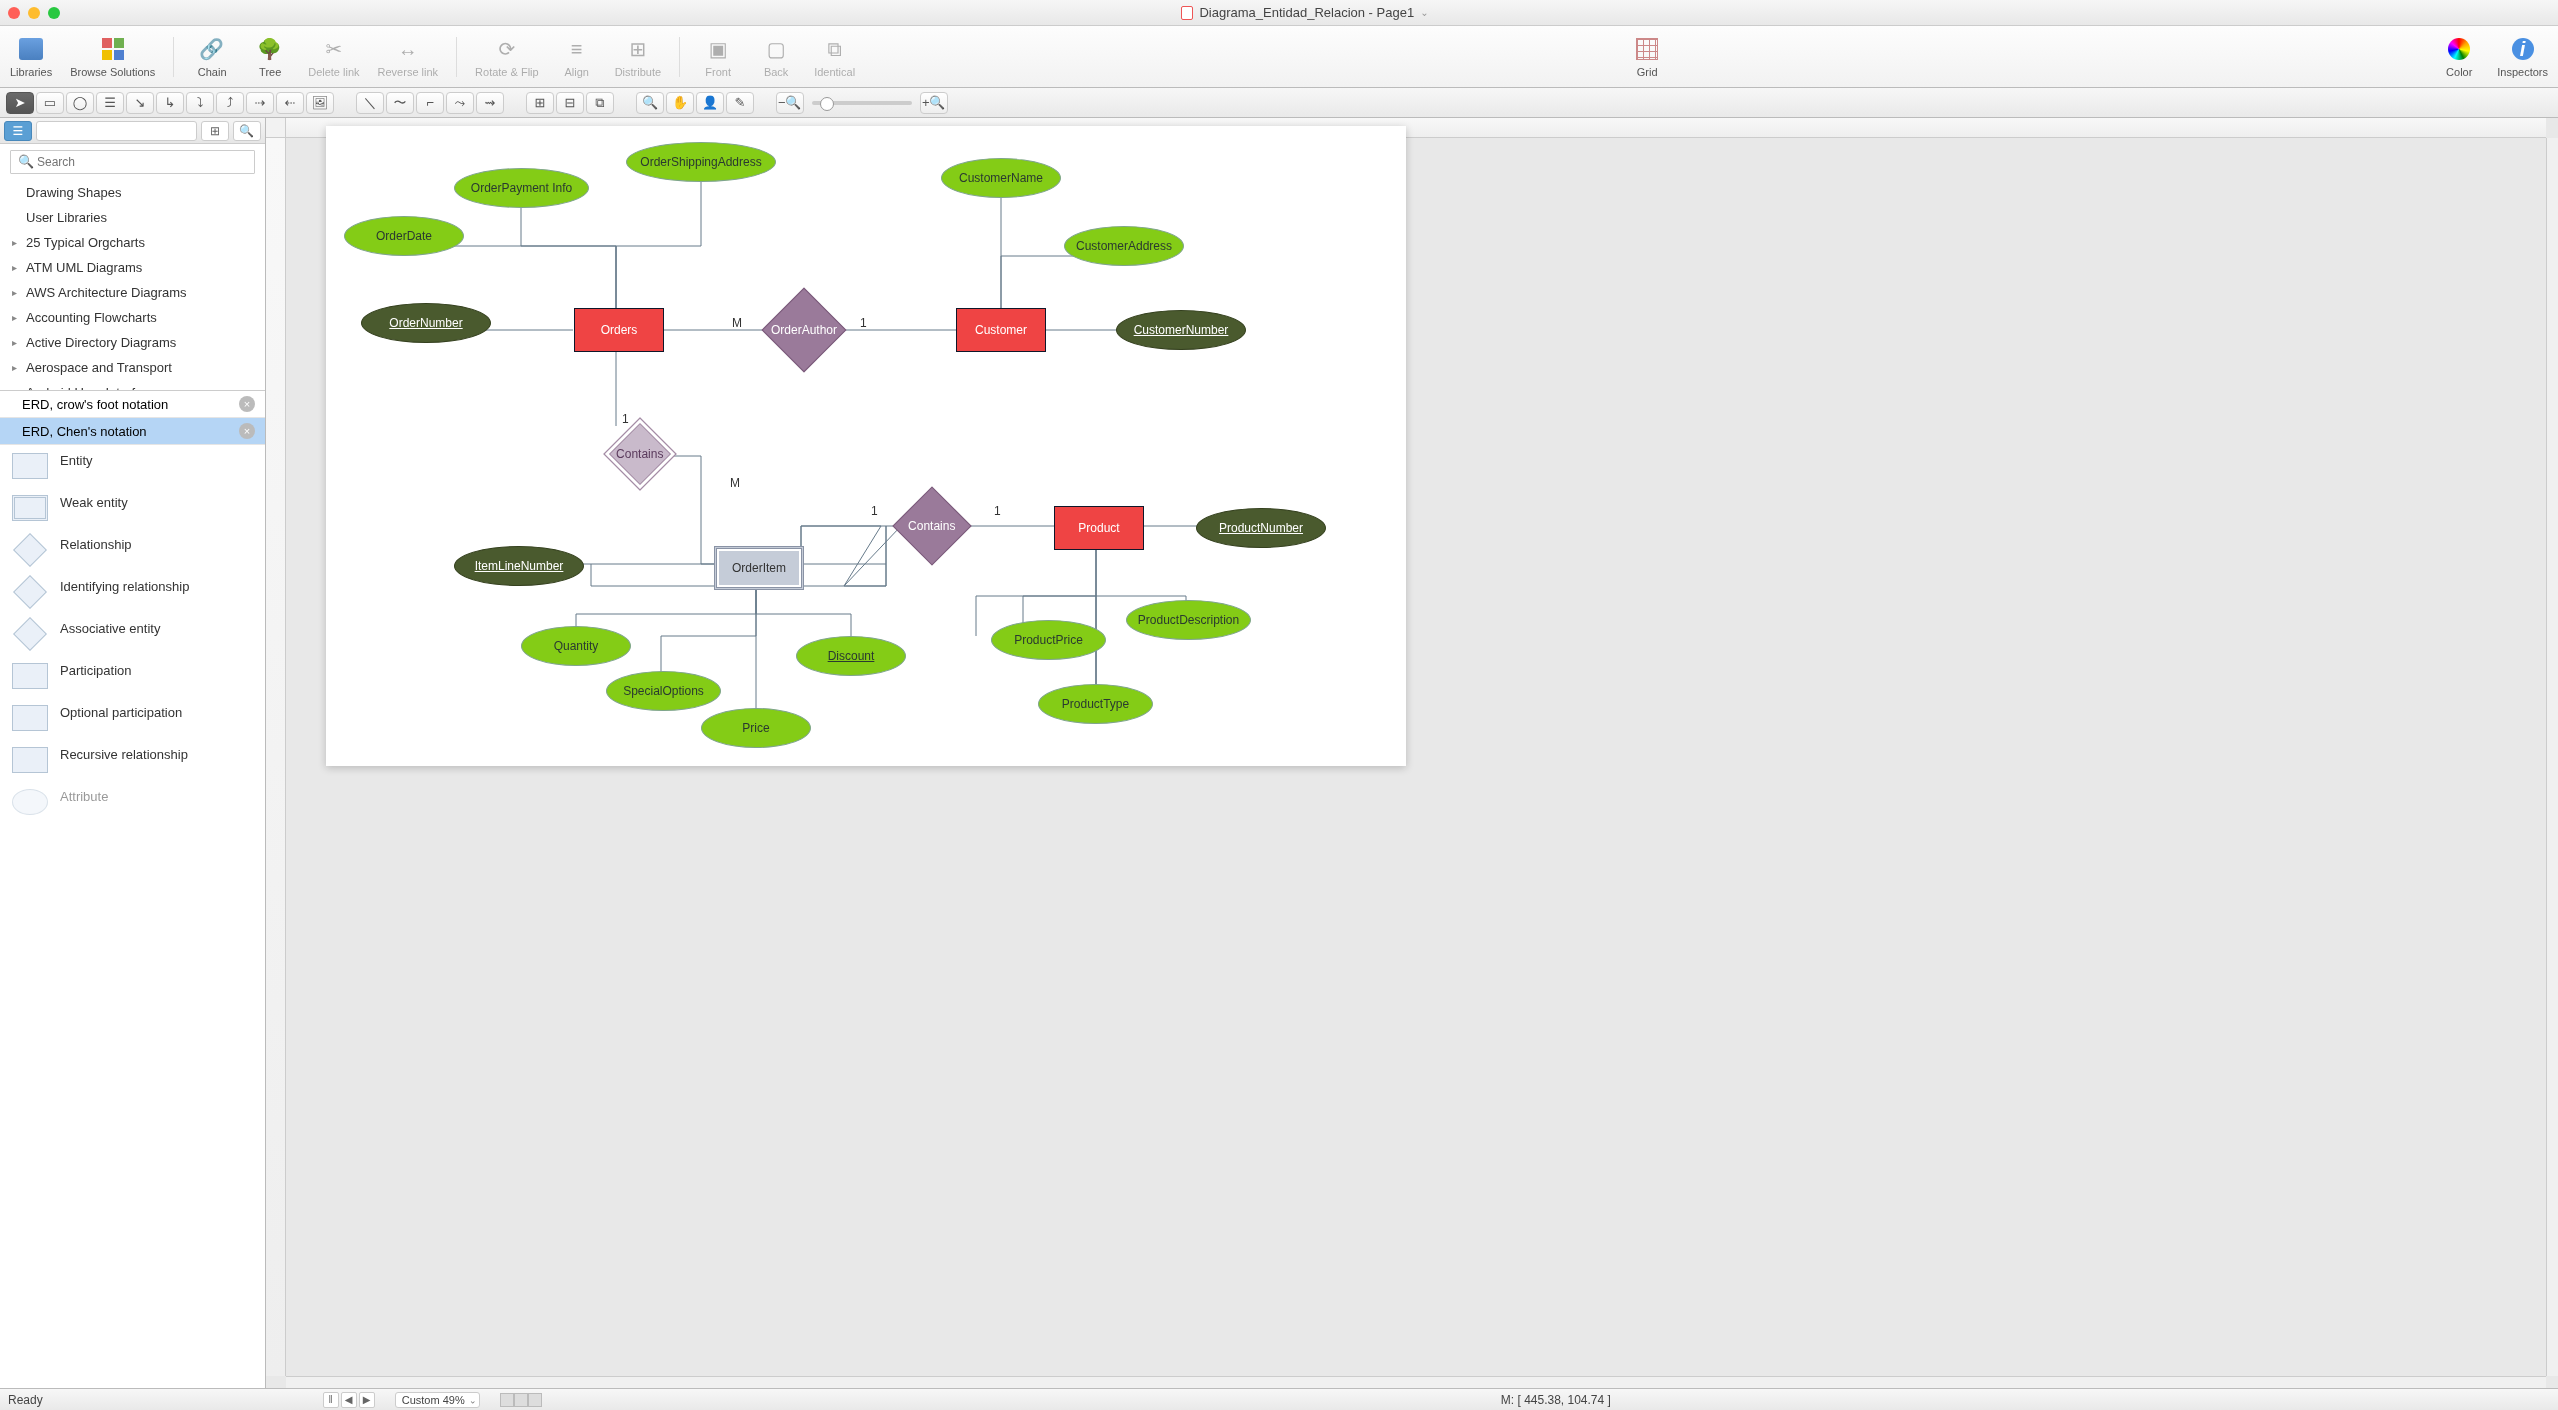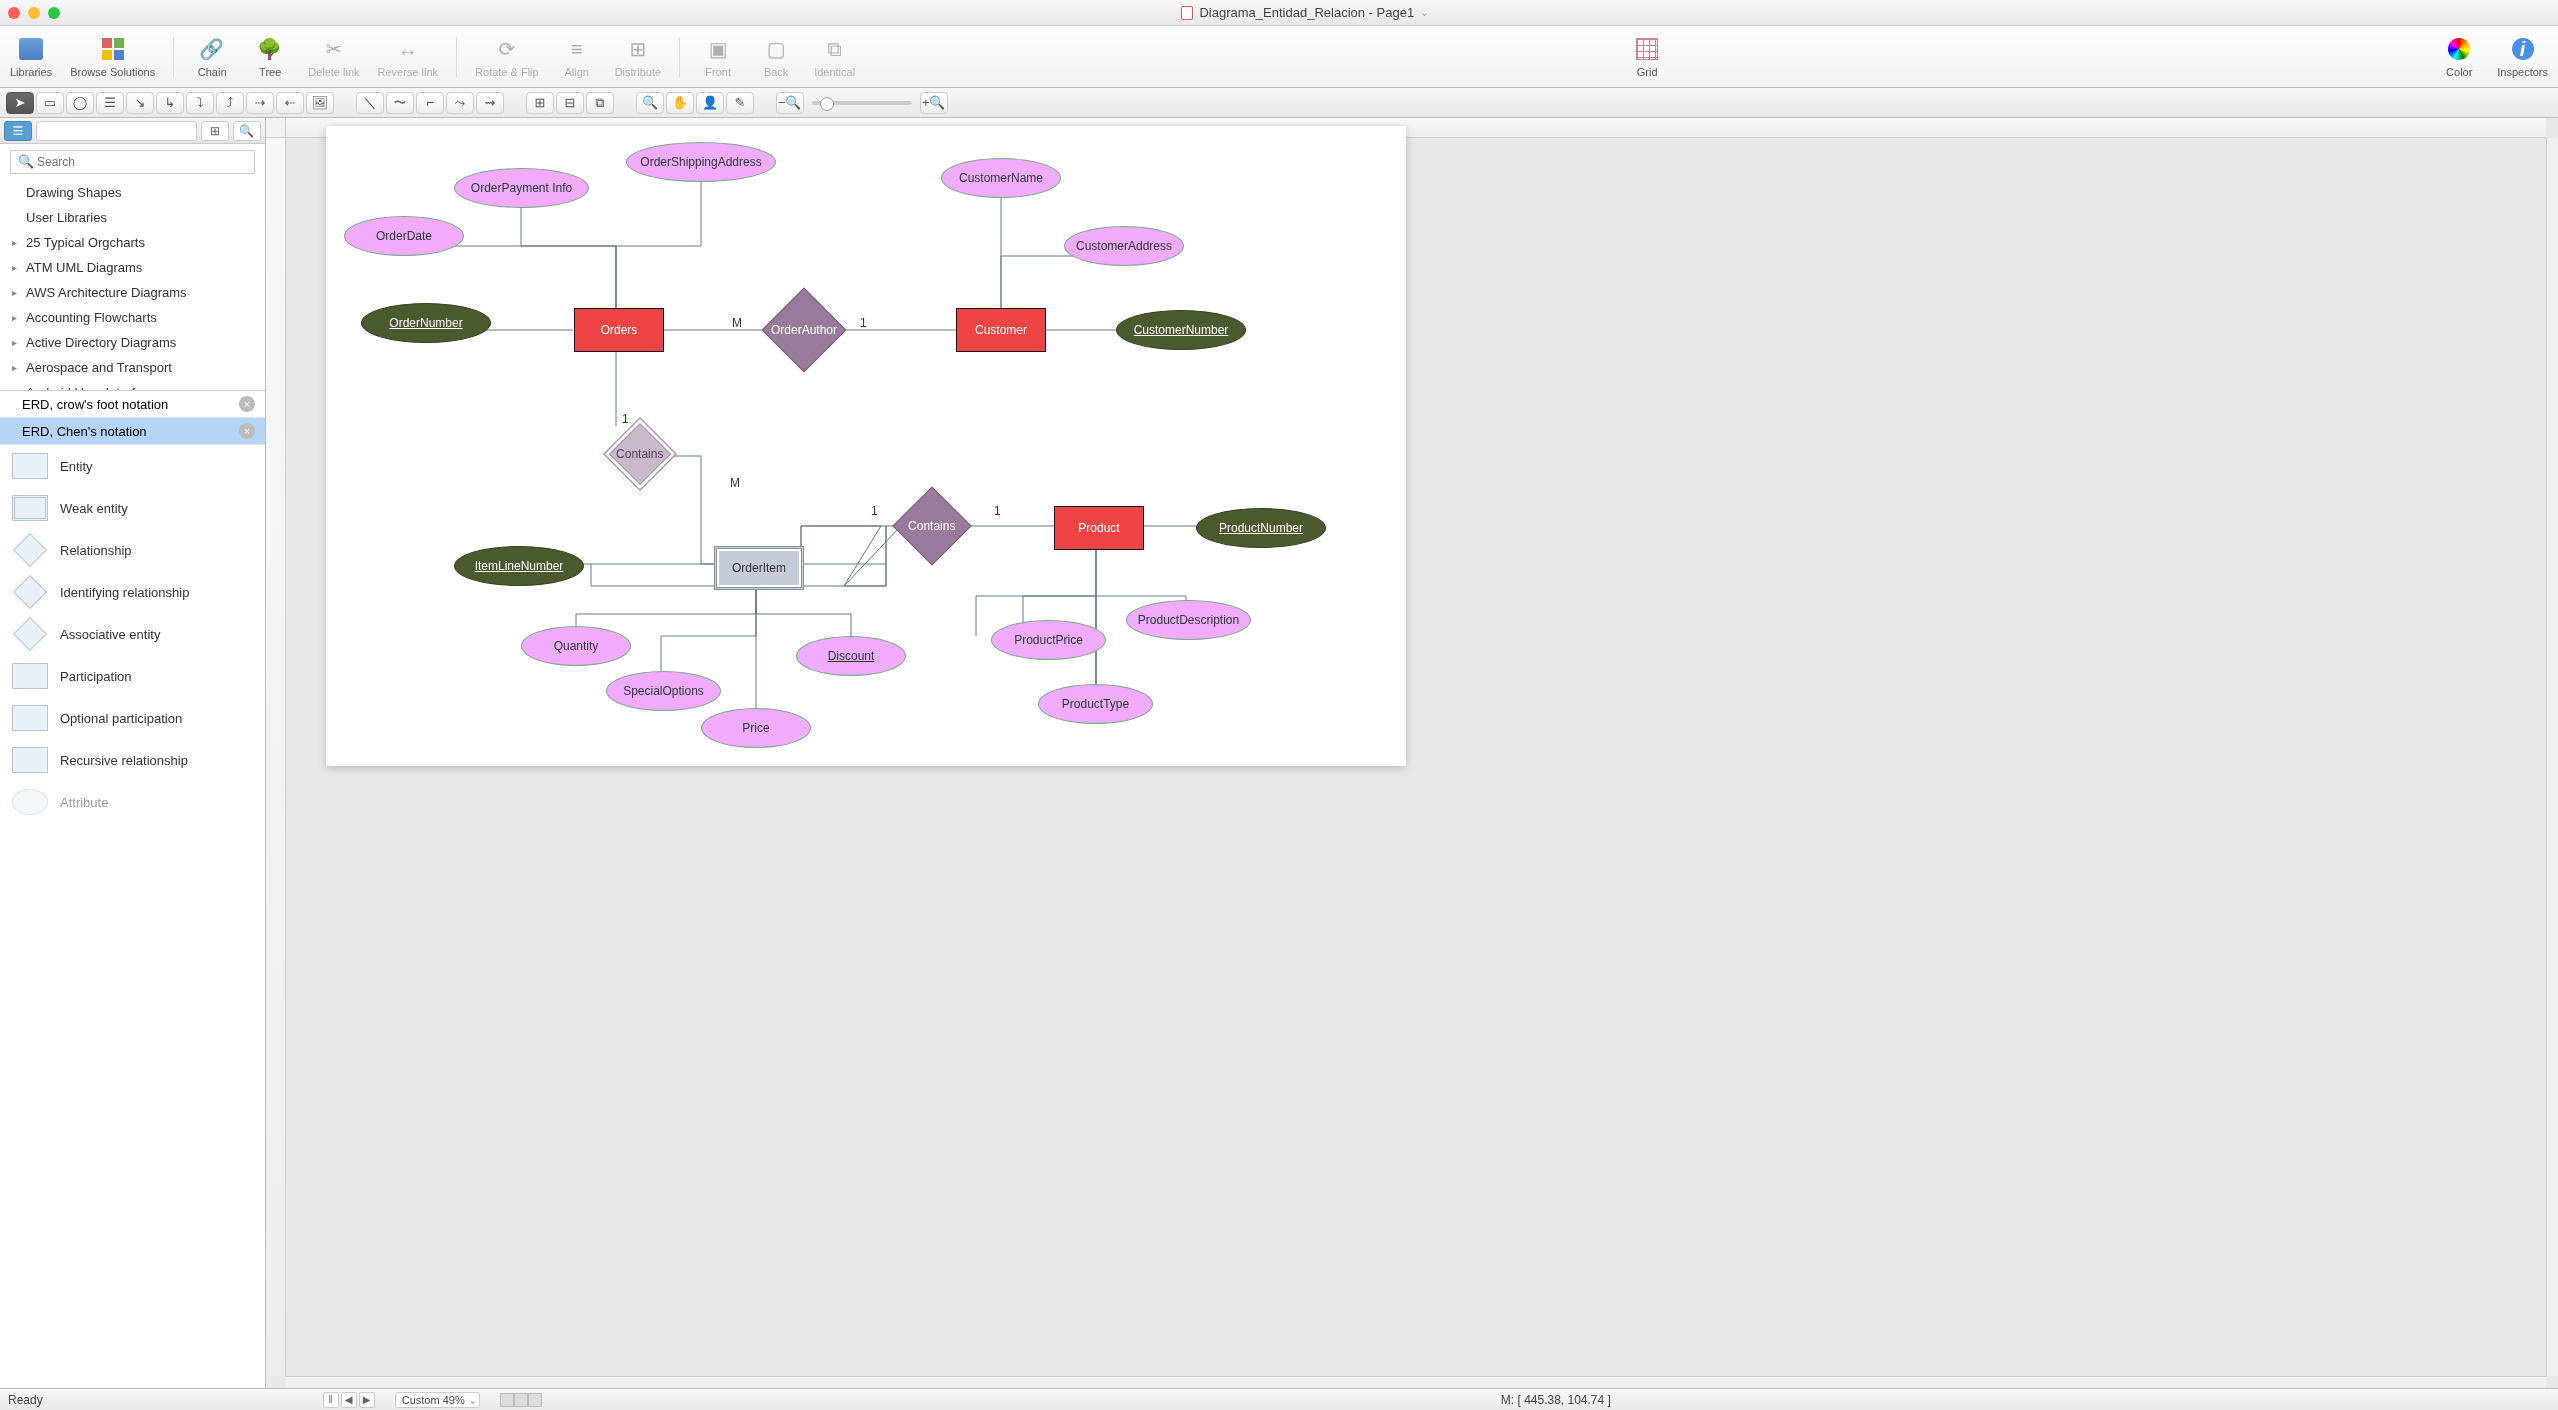--- a/index.html
+++ b/index.html
@@ -50,39 +50,39 @@
 .lib-list { flex: 0 0 auto; overflow: auto; font-size: 13px; color: #333; max-height: 210px; }
 .lib-list .item { padding: 5px 12px; cursor: pointer; display:flex; align-items:center; gap:4px;}
 .lib-list .item .tri { color:#888; font-size:10px; width:10px;}
 
 .open-libs { border-top:1px solid #ccc; }
 .open-lib { padding:5px 10px 5px 22px; font-size:13px; display:flex; align-items:center; justify-content:space-between; border-bottom:1px solid #e5e5e5; cursor:pointer; }
 .open-lib.active { background:#b5d5f5; }
 .open-lib .x { width:16px;height:16px;border-radius:50%;background:#bbb;color:#fff;font-size:11px;display:flex;align-items:center;justify-content:center;}
 
 .shapes { flex:1; overflow:auto; }
-.shape-row { display:flex; align-items:center; gap:12px; padding:8px 12px; font-size:13px; color:#333; cursor:pointer; }
+.shape-row { display:flex; align-items:flex-start; gap:12px; padding:8px 12px; font-size:13px; color:#333; cursor:pointer; }
 .shape-thumb { width:36px; height:26px; border:1px solid #b5c5d5; background:#eaf0f8; display:flex; align-items:center; justify-content:center; font-size:11px; }
 .shape-thumb.diamond { transform: rotate(0); position:relative; border:none; background:none; }
 .shape-thumb.diamond::before { content:''; position:absolute; width:22px; height:22px; background:#eaf0f8; border:1px solid #b5c5d5; transform: rotate(45deg); }
 
 
 .canvas-area { flex:1; background:#e8e8e8; position:relative; overflow:hidden; }
 .rulers-corner { position:absolute; left:0; top:0; width:20px; height:20px; background:#f2f2f2; border-right:1px solid #ccc; border-bottom:1px solid #ccc; }
 .ruler-h { position:absolute; left:20px; right:12px; top:0; height:20px; background:linear-gradient(#f8f8f8,#eee); border-bottom:1px solid #ccc;}
 .ruler-v { position:absolute; left:0; top:20px; bottom:12px; width:20px; background:linear-gradient(#f8f8f8,#eee); border-right:1px solid #ccc;}
 .scroll-v { position:absolute; right:0; top:20px; bottom:12px; width:12px; background:#f0f0f0; border-left:1px solid #ccc;}
 .scroll-h { position:absolute; left:20px; right:12px; bottom:0; height:12px; background:#f0f0f0; border-top:1px solid #ccc;}
 .page { position:absolute; left:60px; top:8px; width:1080px; height:640px; background:#fff; box-shadow: 0 2px 8px rgba(0,0,0,.2); }
 
 
 .er { position:absolute; font-size:12px; display:flex; align-items:center; justify-content:center; text-align:center; }
 .entity { background:#ef4444; color:#fff; width:90px; height:44px; border:1px solid #0f172a;}
 .weak-entity { background:#c5ccd8; color:#333; width:90px; height:44px; border:3px double #8a93a5; box-shadow: inset 0 0 0 2px #fff; }
-.attr { width:120px; height:40px; background:#f0abfc; border:1px solid #7fa58c; border-radius:50%; color:#2a3a30; padding:0 6px;}
+.attr { width:120px; height:40px; background:#84cc16; border:1px solid #7fa58c; border-radius:50%; color:#2a3a30; padding:0 6px;}
 .key-attr { background:#4a5a2e; color:#fff; border:1px solid #35411f; text-decoration: underline; border-radius:50%; width:130px; height:40px; padding:0 6px;}
 .rel { width:60px; height:60px; background:#9a7a9a; border:1px solid #7a5a7a; transform: rotate(45deg); }
 .rel span { transform: rotate(-45deg); color:#fff; font-size:12px; display:block; }
 .rel.weak { background:#c9bacb; border:1px solid #a28aa3; box-shadow: inset 0 0 0 3px #fff, inset 0 0 0 4px #a28aa3;}
 .rel.weak span { color:#5a3a5c; }
 .cardinal { position:absolute; font-size:12px; color:#333; }
 
 
 .lines { position:absolute; left:0; top:0; width:100%; height:100%; pointer-events:none; }
 

